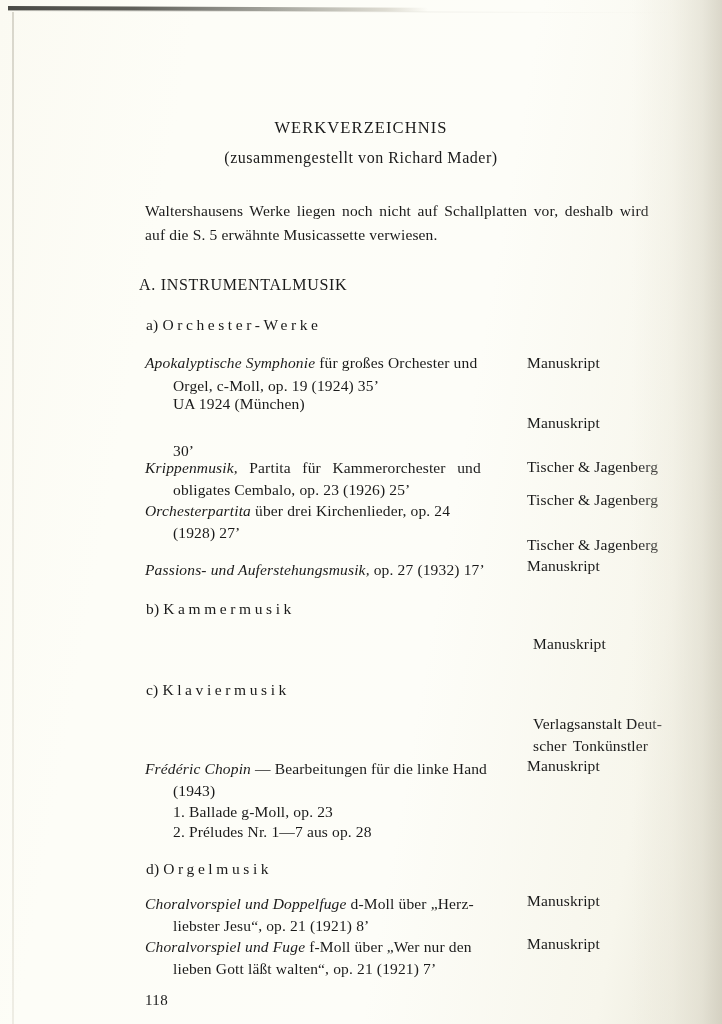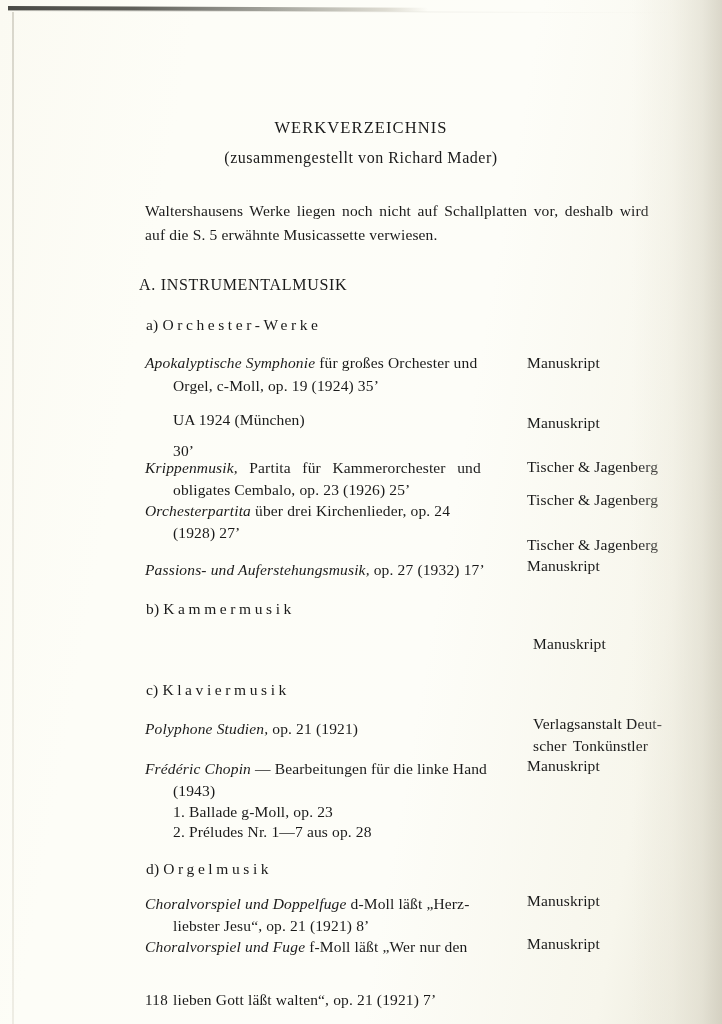--- a/index.html
+++ b/index.html
@@ -125,21 +125,21 @@
 
     <div class="ln wide3" style="left:145px; top:203px;">Waltershausens Werke liegen noch nicht auf Schallplatten vor, deshalb wird</div>
     <div class="ln" style="left:145px; top:227px;">auf die S. 5 erwähnte Musicassette verwiesen.</div>
 
     <div class="ln sec-head" style="left:139px; top:277px;">A. INSTRUMENTALMUSIK</div>
 
     <div class="ln sub-head" style="left:146px; top:317px;"><span>a)</span><span> </span><span class="spaced">Orchester-Werke</span></div>
 
     <div class="ln" style="left:145px; top:355px;"><span class="it">Apokalyptische Symphonie</span><span> für großes Orchester und</span></div>
     <div class="ln" style="left:173px; top:378px;">Orgel, c-Moll, op. 19 (1924) 35’</div>
-    <div class="ln" style="left:173px; top:412px;">UA 1924 (München)</div>
+    <div class="ln" style="left:173px; top:396px;">UA 1924 (München)</div>
     <div class="ln pub" style="left:527px; top:355px;">Manuskript</div>
 
     <div class="ln" style="left:173px; top:443px;">30’</div>
     <div class="ln pub" style="left:527px; top:415px;">Manuskript</div>
 
     <div class="ln wide1" style="left:145px; top:460px;"><span class="it">Krippenmusik,</span><span> Partita für Kammerorchester und</span></div>
     <div class="ln" style="left:173px; top:482px;">obligates Cembalo, op. 23 (1926) 25’</div>
     <div class="ln pub" style="left:527px; top:459px;">Tischer &amp; Jagenberg</div>
 
     <div class="ln" style="left:145px; top:503px;"><span class="it">Orchesterpartita</span><span> über drei Kirchenlieder, op. 24</span></div>
@@ -150,38 +150,37 @@
 
     <div class="ln" style="left:145px; top:562px;"><span class="it">Passions- und Auferstehungsmusik,</span><span> op. 27 (1932) 17’</span></div>
     <div class="ln pub" style="left:527px; top:558px;">Manuskript</div>
 
     <div class="ln sub-head" style="left:146px; top:601px;"><span>b)</span><span> </span><span class="spaced">Kammermusik</span></div>
 
     <div class="ln pub" style="left:533px; top:636px;">Manuskript</div>
 
     <div class="ln sub-head" style="left:146px; top:682px;"><span>c)</span><span> </span><span class="spaced">Klaviermusik</span></div>
 
-    <div class="ln" style="left:145px; top:721px;"><span class="it">Polyphone Studien,</span><span> op. 21 (1921)</span></div>
     <div class="ln pub" style="left:533px; top:716px;">Verlagsanstalt Deut-</div>
     <div class="ln pub wide3" style="left:533px; top:738px;">scher Tonkünstler</div>
 
     <div class="ln" style="left:145px; top:761px;"><span class="it">Frédéric Chopin</span><span> — Bearbeitungen für die linke Hand</span></div>
     <div class="ln pub" style="left:527px; top:758px;">Manuskript</div>
     <div class="ln" style="left:173px; top:783px;">(1943)</div>
     <div class="ln" style="left:173px; top:804px;">1. Ballade g-Moll, op. 23</div>
     <div class="ln" style="left:173px; top:824px;">2. Préludes Nr. 1—7 aus op. 28</div>
 
     <div class="ln sub-head" style="left:146px; top:861px;"><span>d)</span><span> </span><span class="spaced">Orgelmusik</span></div>
 
-    <div class="ln" style="left:145px; top:896px;"><span class="it">Choralvorspiel und Doppelfuge</span><span> d-Moll läßt „Herz-</span></div>
+    <div class="ln" style="left:145px; top:896px;"><span class="it">Choralvorspiel und Doppelfuge</span><span> d-Moll über „Herz-</span></div>
     <div class="ln" style="left:173px; top:918px;">liebster Jesu“, op. 21 (1921) 8’</div>
     <div class="ln pub" style="left:527px; top:893px;">Manuskript</div>
 
-    <div class="ln" style="left:145px; top:939px;"><span class="it">Choralvorspiel und Fuge</span><span> f-Moll läßt „Wer nur den</span></div>
-    <div class="ln" style="left:173px; top:961px;margin-top:31px;">lieben Gott läßt walten“, op. 21 (1921) 7’</div>
+    <div class="ln" style="left:145px; top:939px;"><span class="it">Choralvorspiel und Fuge</span><span> f-Moll über „Wer nur den</span></div>
+    <div class="ln" style="left:173px; top:961px;">lieben Gott läßt walten“, op. 21 (1921) 7’</div>
     <div class="ln pub" style="left:527px; top:936px;">Manuskript</div>
 
     <div class="ln pageno" style="left:145px; top:993px;">118</div>
 
   </div>
 
   <div id="scan-right-shade"></div>
 </div>
 
 </body></html>

